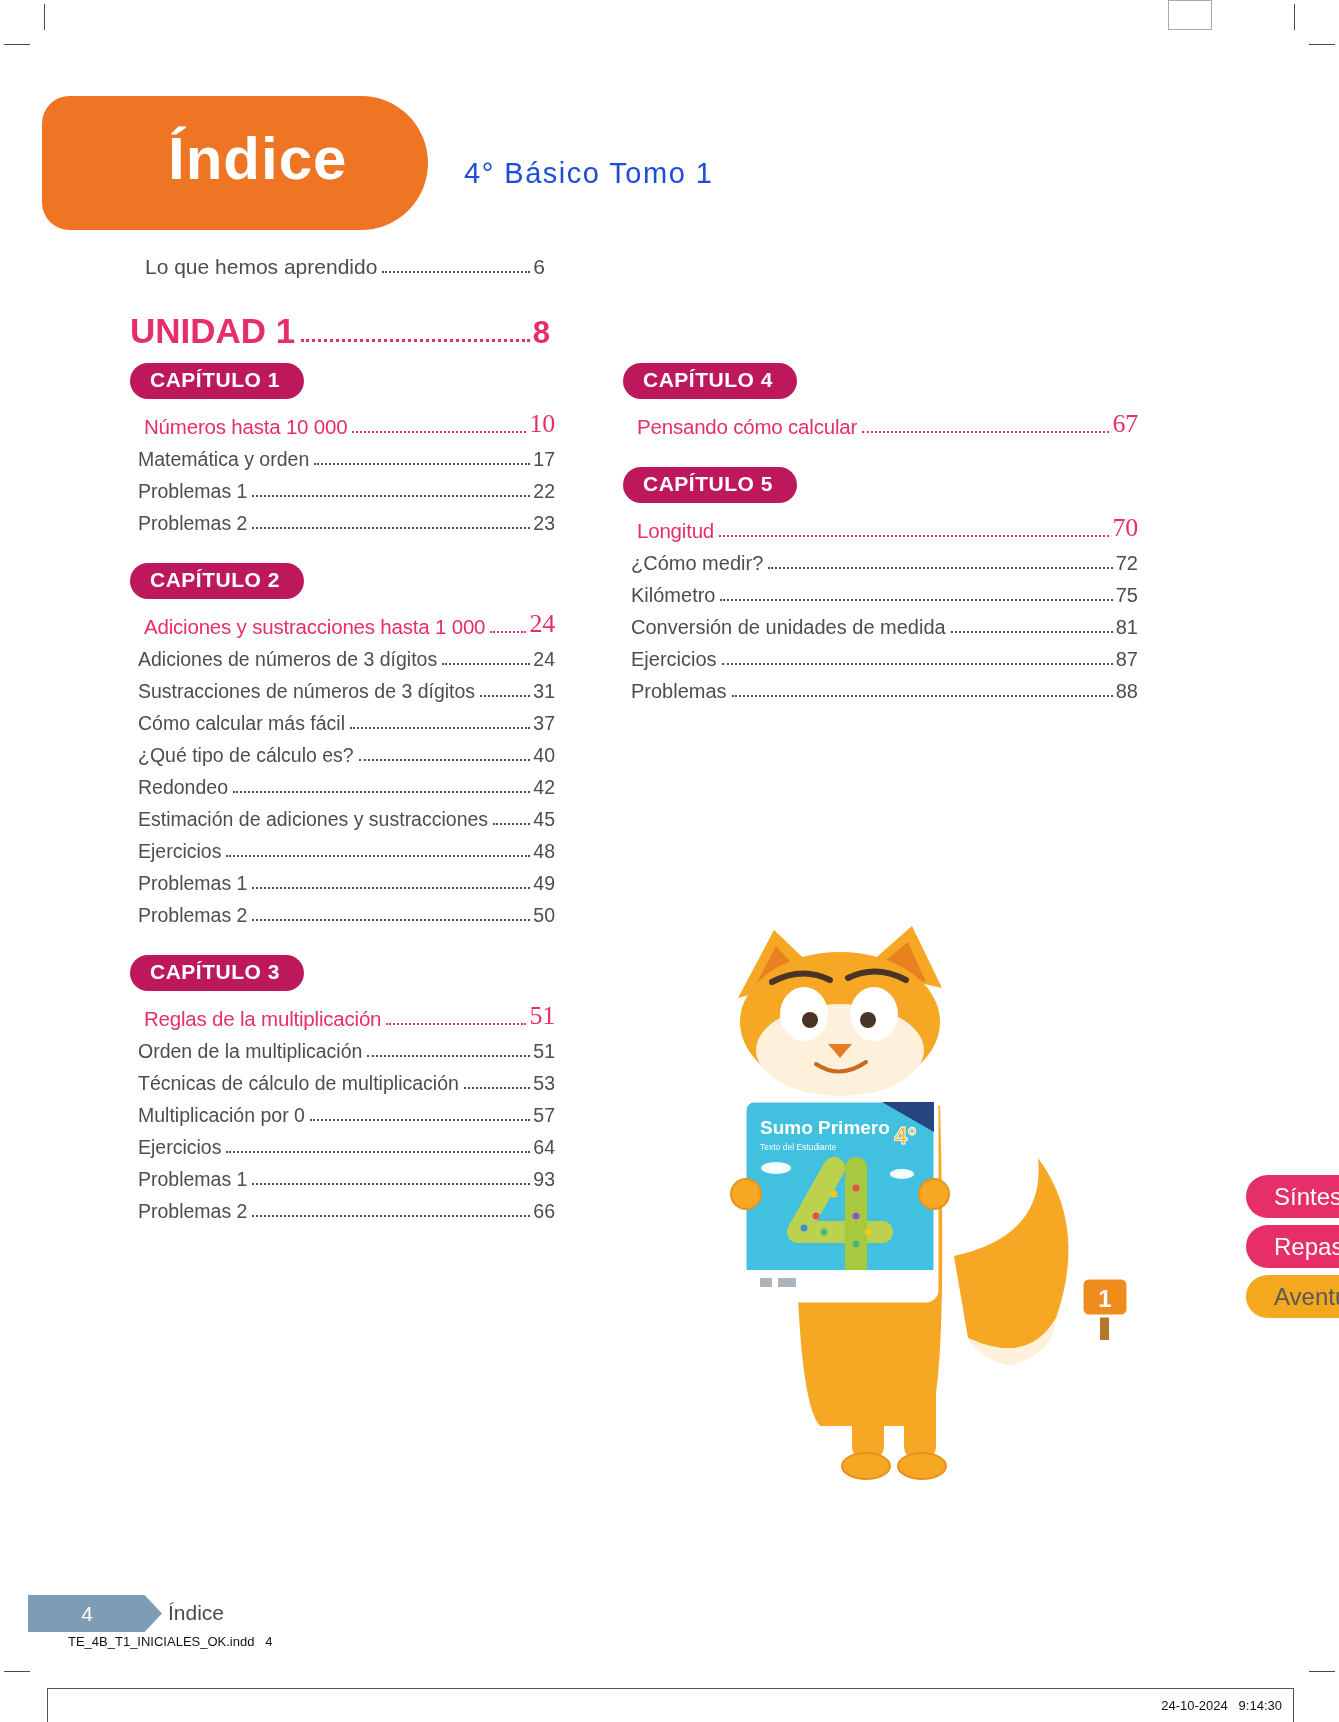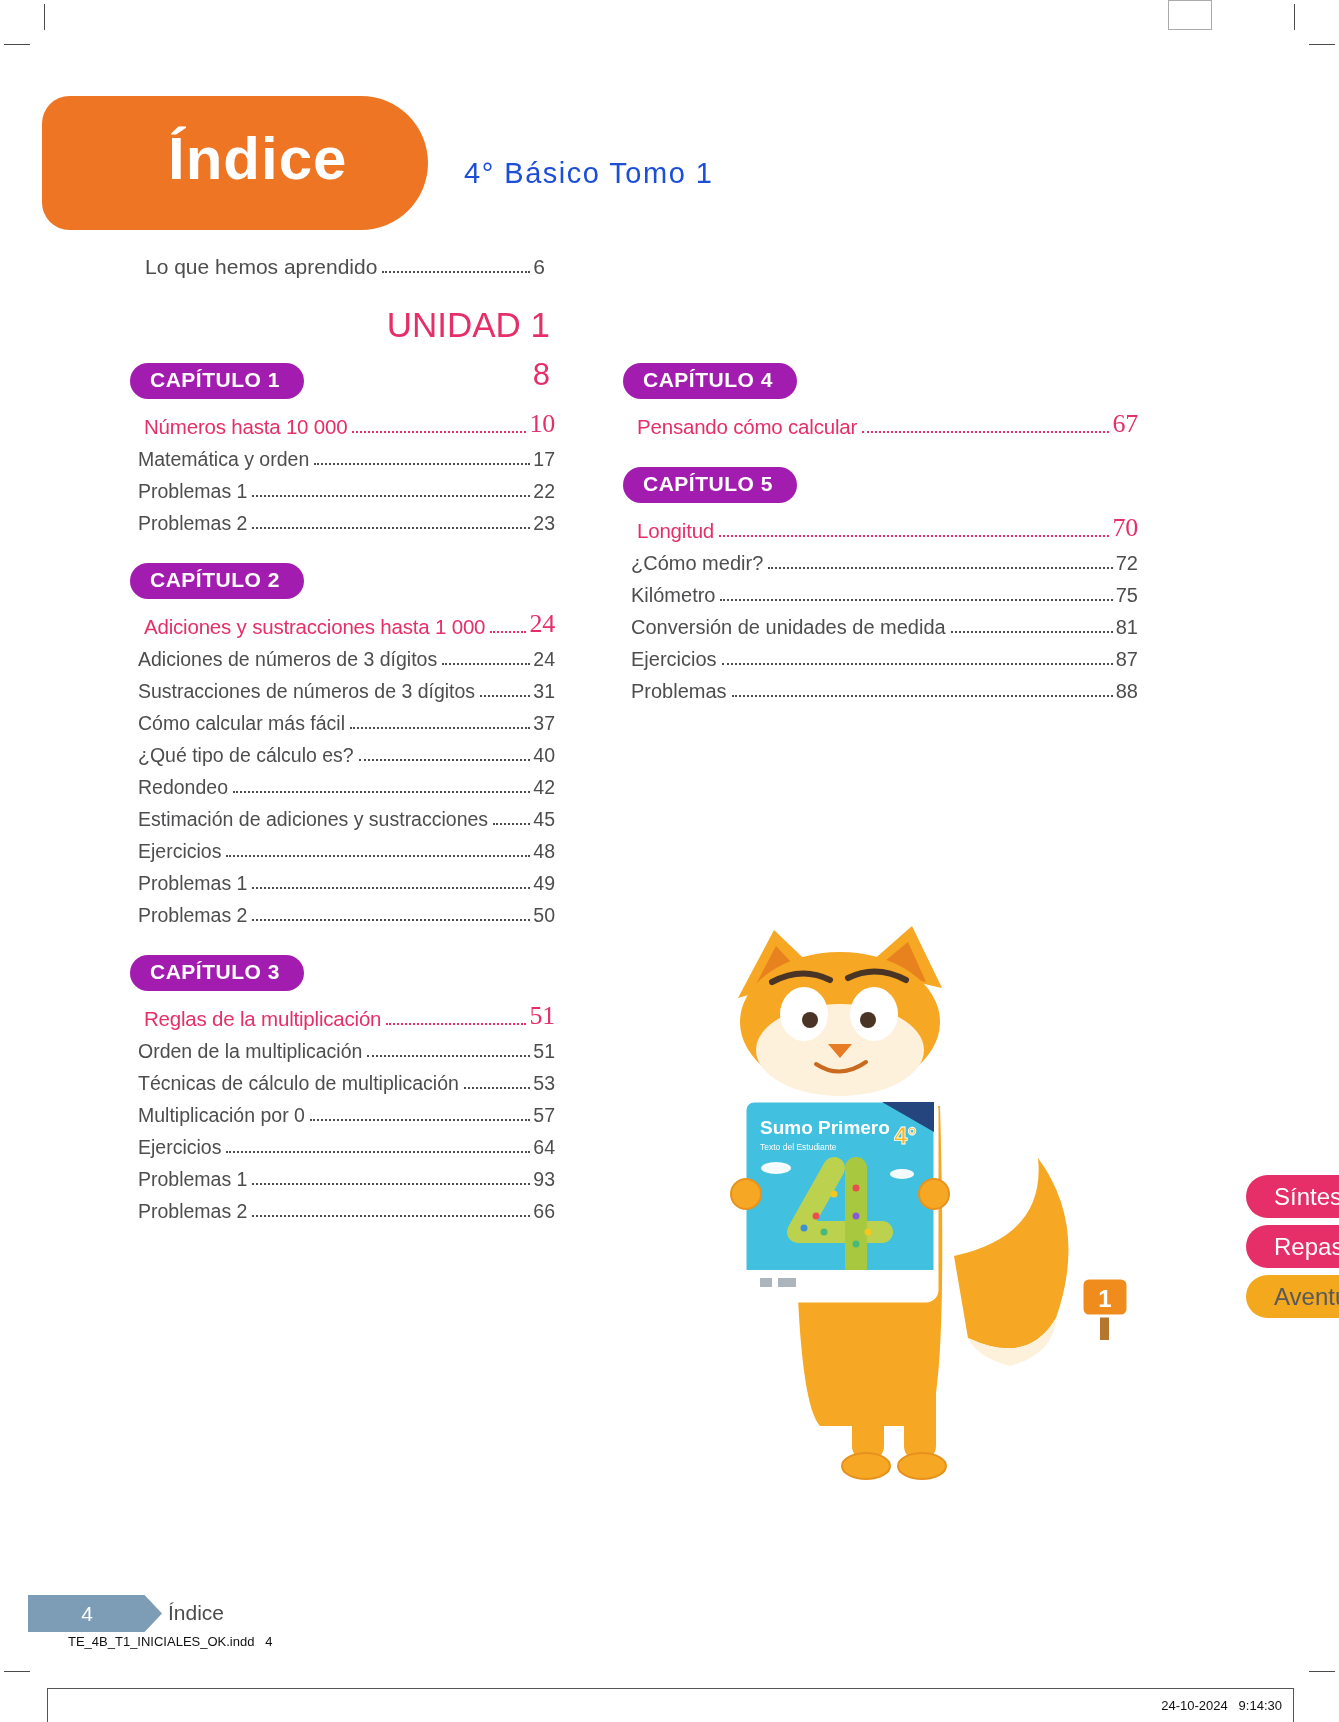--- a/index.html
+++ b/index.html
@@ -25,29 +25,29 @@
     margin:0 3px 6px 5px; }
   .toc-row.title { color:#e62e68; font-size:20.5px; height:38px; margin-left:14px;
     letter-spacing:-0.2px; }
   .toc-row.title .pg { font-size:26px;font-family:Liberation Serif, serif; }
   .toc-row.item { color:#4d4d4f; font-size:19.5px; margin-left:8px; }
   #right-col .toc-row.item { font-size:20px; }
 
   #top-entry { position:absolute; left:145px; top:247px; width:400px; color:#4d4d4f;
     font-size:21px; }
   #unit-row { position:absolute; left:130px; top:305px; width:420px; color:#e62e68;
-    font-weight:400; display:flex; align-items:flex-end; height:46px; white-space:nowrap;flex-direction:column; }
+    font-weight:700; display:flex; align-items:flex-end; height:46px; white-space:nowrap; }
   #unit-row .unit-lbl { font-size:35px; }
   #unit-row .dots { flex:1; border-bottom:3.5px dotted #e62e68; margin:0 3px 9px 6px; }
   #unit-row .unit-pg { font-size:31px; }
 
   #left-col  { position:absolute; left:130px; top:363px; width:425px; }
   #right-col { position:absolute; left:623px; top:363px; width:515px; }
   .chapter { margin-bottom:28px; }
-  .badge { display:inline-block; background:#a21caf; color:#fff; font-weight:700;
+  .badge { display:inline-block; background:#be185d; color:#fff; font-weight:700;
     font-size:21px; padding:5px 24px 7px 20px; border-radius:19px; margin-bottom:2px;
     letter-spacing:0.5px; }
 
   
   #summary-bars { position:absolute; left:623px; top:812px; width:440px; }
   .bar { display:flex; align-items:center; height:43px; border-radius:22px;
     padding:0 20px 0 28px; margin-bottom:7px; font-size:24px; white-space:nowrap;
     box-sizing:border-box; }
   .bar.pink { background:#e62e68; color:#fff; }
   .bar.yellow { background:#f3a81e; color:#58595b; }

